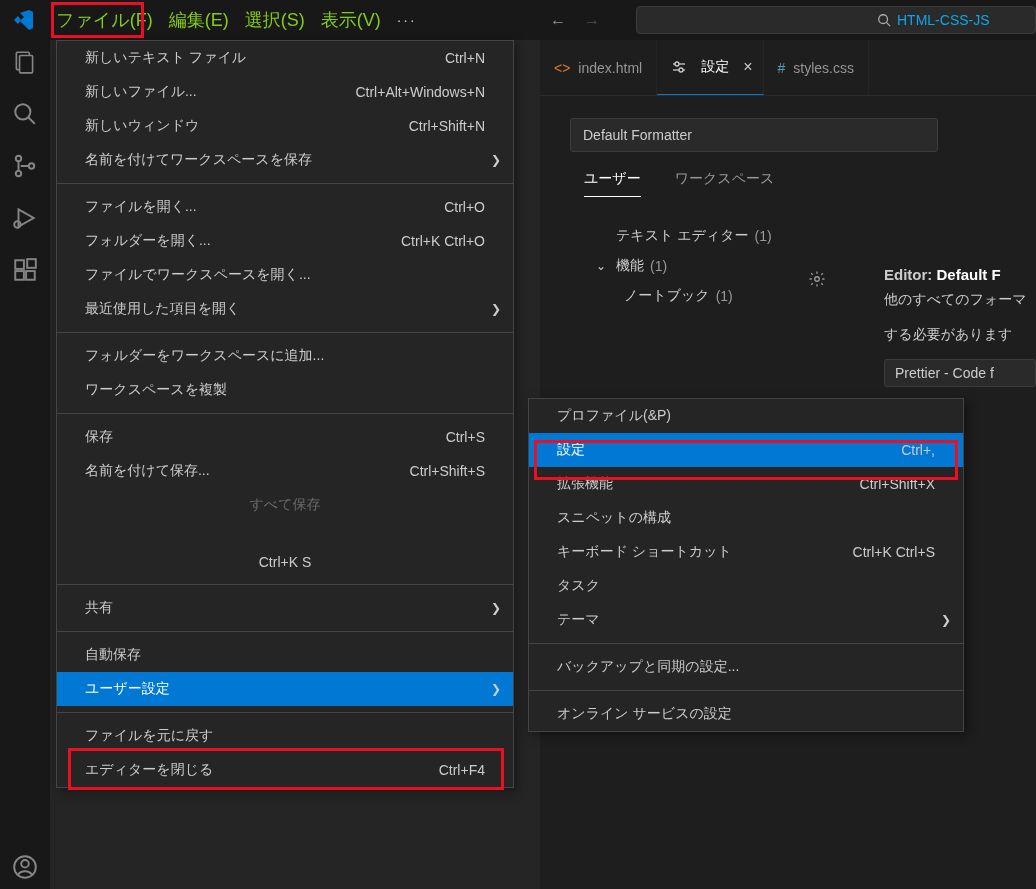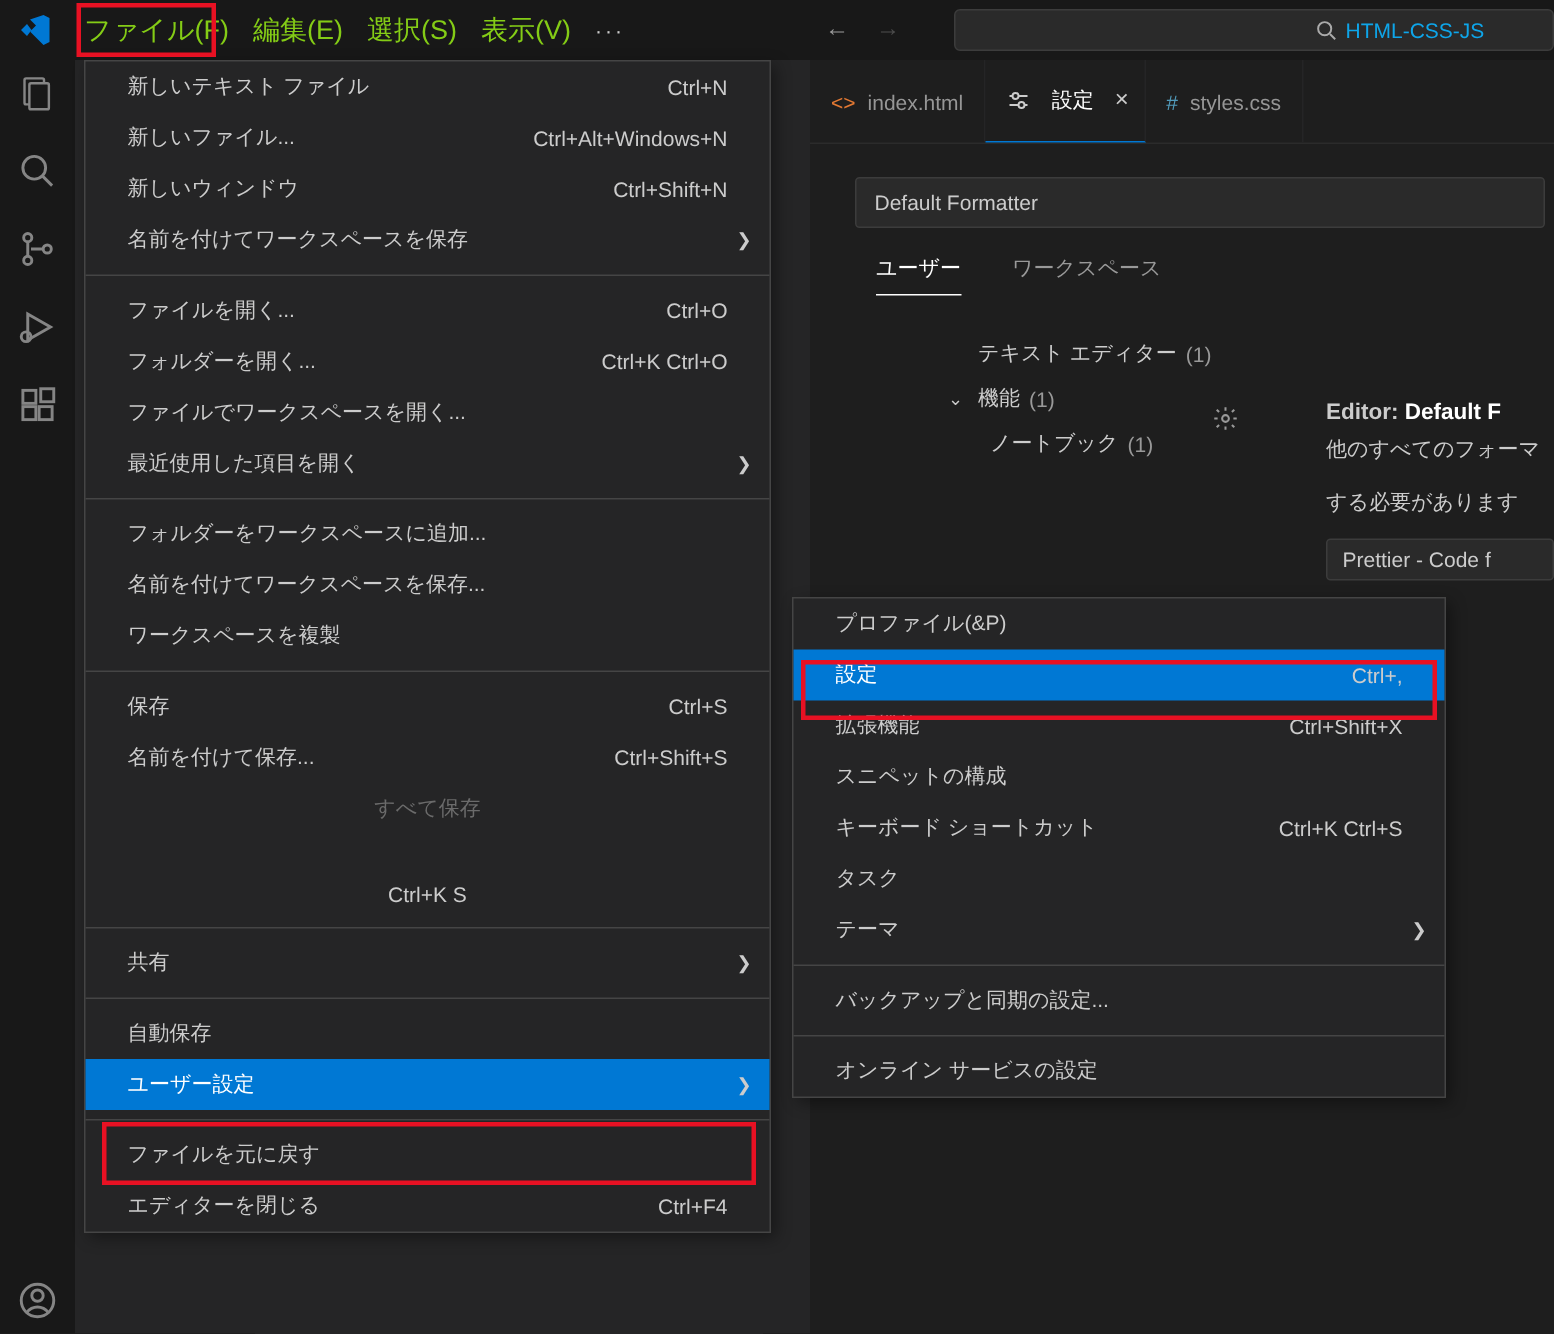--- a/index.html
+++ b/index.html
@@ -21,25 +21,25 @@
 
 .sidebar-bg { position: absolute; left: 50px; top: 40px; width: 490px; bottom: 0; background: #252526; }
 
 .tabs { position: absolute; left: 540px; top: 40px; right: 0; height: 56px; background: #1e1e1e; display: flex; border-bottom: 1px solid #2b2b2b; }
 .tab { padding: 0 14px; display: flex; align-items: center; gap: 8px; color: #969696; font-size: 14px; border-right: 1px solid #252526; }
 .tab.active { background: #1e1e1e; color: #fff; border-bottom: 1px solid #0078d4; }
 .tab .file-icon { font-size: 14px; }
 .tab .close { font-size: 16px; color: #ccc; }
 
 .editor { position: absolute; left: 540px; top: 96px; right: 0; bottom: 0; background: #1e1e1e; padding: 22px 0 0 30px; }
-.search-input { width: 460px; padding: 8px 12px; background: #2a2a2a; border: 1px solid #3c3c3c; color: #ccc; font-size: 14px; border-radius: 3px; }
+.search-input { width: 368px; padding: 8px 12px; background: #2a2a2a; border: 1px solid #3c3c3c; color: #ccc; font-size: 14px; border-radius: 3px; }
 .scope-tabs { display: flex; gap: 34px; margin-top: 18px; margin-left: 14px; font-size: 14px; }
 .scope-tab { padding-bottom: 8px; color: #999; }
 .scope-tab.active { color: #fff; border-bottom: 1px solid #fff; }
-.tree { margin-top: 24px; margin-left: 62px; font-size: 14px; color: #ccc; }
+.tree { margin-top: 24px; margin-left: 26px; font-size: 14px; color: #ccc; }
 .tree-item { padding: 6px 0; display: flex; align-items: center; gap: 6px; }
 .tree-chev { width: 14px; font-size: 12px; color: #ccc; }
 .tree-count { color: #999; }
 .tree-sub { margin-left: 28px; }
 .settings-pane { position: absolute; left: 838px; top: 240px; right: 0; background: #1e1e1e; }
 .setting-gear { position: absolute; left: -30px; top: 30px; color: #999; }
 .setting-block { padding: 26px 0 20px 46px; }
 .setting-title { font-size: 15px; font-weight: 600; color: #ccc; margin-bottom: 6px; }
 .setting-title .em { color: #fff; }
 .setting-desc { color: #ccc; font-size: 14px; line-height: 1.5; margin-bottom: 14px; }
@@ -237,23 +237,20 @@
     </div>
     <div class="dd-item">
       <span>最近使用した項目を開く</span>
       <span class="chev">❯</span>
     </div>
     <div class="dd-sep"></div>
     <div class="dd-item">
       <span>フォルダーをワークスペースに追加...</span>
     </div>
     <div class="dd-item">
-      <span>名前を付けてワークスペースを保存...</span>
-    </div>
-    <div class="dd-item">
       <span>ワークスペースを複製</span>
     </div>
     <div class="dd-sep"></div>
     <div class="dd-item">
       <span>保存</span>
       <span class="shortcut">Ctrl+S</span>
     </div>
     <div class="dd-item">
       <span>名前を付けて保存...</span>
       <span class="shortcut">Ctrl+Shift+S</span>

